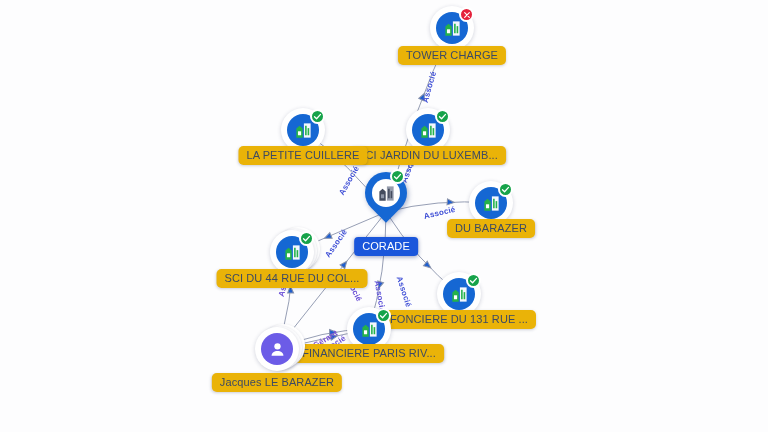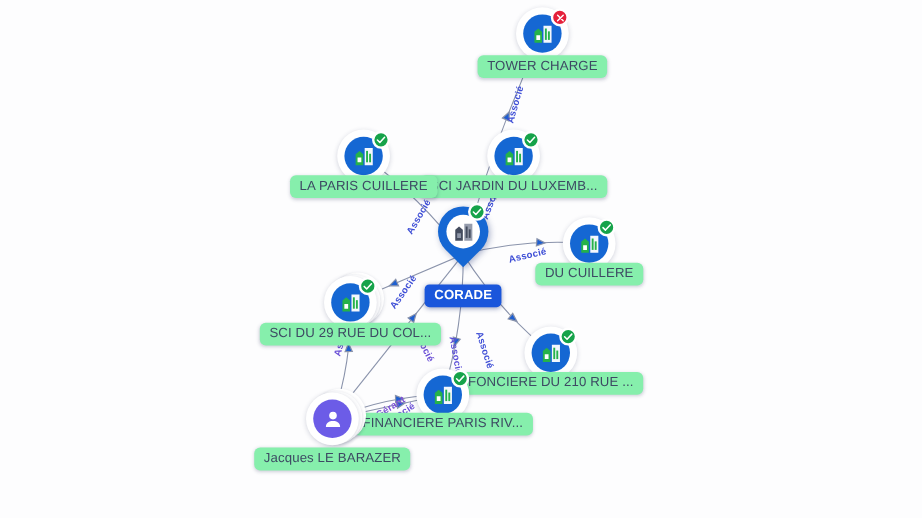--- a/index.html
+++ b/index.html
@@ -81,33 +81,33 @@
   }
   .badge.ok  { background: #16a34a; }
   .badge.bad { background: #e5213b; }
   .badge svg { display: block; }
 
   
   .node-label {
     position: absolute;
     transform: translateX(-50%);
     white-space: nowrap;
-    background: #86efac;
+    background: #eab308;
     color: #3d4a63;
     font-size: 11px;
     letter-spacing: 0.1px;
     padding: 3px 8px 4px;
     border-radius: 5px;
     box-shadow: 0 1px 3px rgba(30,40,80,0.22);
     line-height: 12px;
   }
   .node-label.selected {
     background: #1a56db;
     color: #ffffff;
-    font-weight: bold;
+    font-weight: normal;
     border-radius: 4px;
     box-shadow: 0 1px 4px rgba(20,40,110,0.45);
   }
 
   
   .pin {
     position: absolute;
     left: -21px;
     top: -40px;
     width: 42px;
@@ -245,77 +245,77 @@
             <rect x="14" y="6" width="2" height="12" fill="#25b24a"></rect>
             <rect x="17.2" y="9" width="2" height="9" fill="#25b24a"></rect>
             <path d="M5 13h4v5H5z" fill="#ffffff"></path>
           </svg>
         </div>
         <div class="badge ok">
           <svg width="9" height="9" viewBox="0 0 24 24">
             <path d="M4 12.5 L9.5 18 L20 6.5" fill="none" stroke="#ffffff" stroke-width="3.4" stroke-linecap="round" stroke-linejoin="round"></path>
           </svg>
         </div>
-        <div class="node-label" style="left: 0px; top: 16px;">LA PARIS CUILLERE</div>
+        <div class="node-label" style="left: 0px; top: 16px;">LA PETITE CUILLERE</div>
       </div>
       <div class="node" style="left: 491px; top: 203px;">
         <div class="node-disc"></div>
         <div class="node-icon">
           <svg width="19" height="19" viewBox="0 0 24 24">
             <path d="M3 21h8V9.4L7 6 3 9.4V21z" fill="#25b24a"></path>
             <path d="M12.5 21h8.5V3h-8.5v18z" fill="#ffffff" opacity="0.95"></path>
             <rect x="14" y="6" width="2" height="12" fill="#25b24a"></rect>
             <rect x="17.2" y="9" width="2" height="9" fill="#25b24a"></rect>
             <path d="M5 13h4v5H5z" fill="#ffffff"></path>
           </svg>
         </div>
         <div class="badge ok">
           <svg width="9" height="9" viewBox="0 0 24 24">
             <path d="M4 12.5 L9.5 18 L20 6.5" fill="none" stroke="#ffffff" stroke-width="3.4" stroke-linecap="round" stroke-linejoin="round"></path>
           </svg>
         </div>
-        <div class="node-label" style="left: 0px; top: 16px;">DU CUILLERE</div>
+        <div class="node-label" style="left: 0px; top: 16px;">DU BARAZER</div>
       </div>
       <div class="node node-stack" style="left: 292px; top: 252px;">
         <div class="stack-a"></div>
         <div class="stack-b"></div>
         <div class="node-disc"></div>
         <div class="node-icon">
           <svg width="19" height="19" viewBox="0 0 24 24">
             <path d="M3 21h8V9.4L7 6 3 9.4V21z" fill="#25b24a"></path>
             <path d="M12.5 21h8.5V3h-8.5v18z" fill="#ffffff" opacity="0.95"></path>
             <rect x="14" y="6" width="2" height="12" fill="#25b24a"></rect>
             <rect x="17.2" y="9" width="2" height="9" fill="#25b24a"></rect>
             <path d="M5 13h4v5H5z" fill="#ffffff"></path>
           </svg>
         </div>
         <div class="badge ok">
           <svg width="9" height="9" viewBox="0 0 24 24">
             <path d="M4 12.5 L9.5 18 L20 6.5" fill="none" stroke="#ffffff" stroke-width="3.4" stroke-linecap="round" stroke-linejoin="round"></path>
           </svg>
         </div>
-        <div class="node-label" style="left: 0px; top: 17px;">SCI DU 29 RUE DU COL...</div>
+        <div class="node-label" style="left: 0px; top: 17px;">SCI DU 44 RUE DU COL...</div>
       </div>
       <div class="node" style="left: 459px; top: 294px;">
         <div class="node-disc"></div>
         <div class="node-icon">
           <svg width="19" height="19" viewBox="0 0 24 24">
             <path d="M3 21h8V9.4L7 6 3 9.4V21z" fill="#25b24a"></path>
             <path d="M12.5 21h8.5V3h-8.5v18z" fill="#ffffff" opacity="0.95"></path>
             <rect x="14" y="6" width="2" height="12" fill="#25b24a"></rect>
             <rect x="17.2" y="9" width="2" height="9" fill="#25b24a"></rect>
             <path d="M5 13h4v5H5z" fill="#ffffff"></path>
           </svg>
         </div>
         <div class="badge ok">
           <svg width="9" height="9" viewBox="0 0 24 24">
             <path d="M4 12.5 L9.5 18 L20 6.5" fill="none" stroke="#ffffff" stroke-width="3.4" stroke-linecap="round" stroke-linejoin="round"></path>
           </svg>
         </div>
-        <div class="node-label" style="left: 0px; top: 16px;">FONCIERE DU 210 RUE ...</div>
+        <div class="node-label" style="left: 0px; top: 16px;">FONCIERE DU 131 RUE ...</div>
       </div>
       <div class="node" style="left: 369px; top: 329px;">
         <div class="node-disc"></div>
         <div class="node-icon">
           <svg width="19" height="19" viewBox="0 0 24 24">
             <path d="M3 21h8V9.4L7 6 3 9.4V21z" fill="#25b24a"></path>
             <path d="M12.5 21h8.5V3h-8.5v18z" fill="#ffffff" opacity="0.95"></path>
             <rect x="14" y="6" width="2" height="12" fill="#25b24a"></rect>
             <rect x="17.2" y="9" width="2" height="9" fill="#25b24a"></rect>
             <path d="M5 13h4v5H5z" fill="#ffffff"></path>

